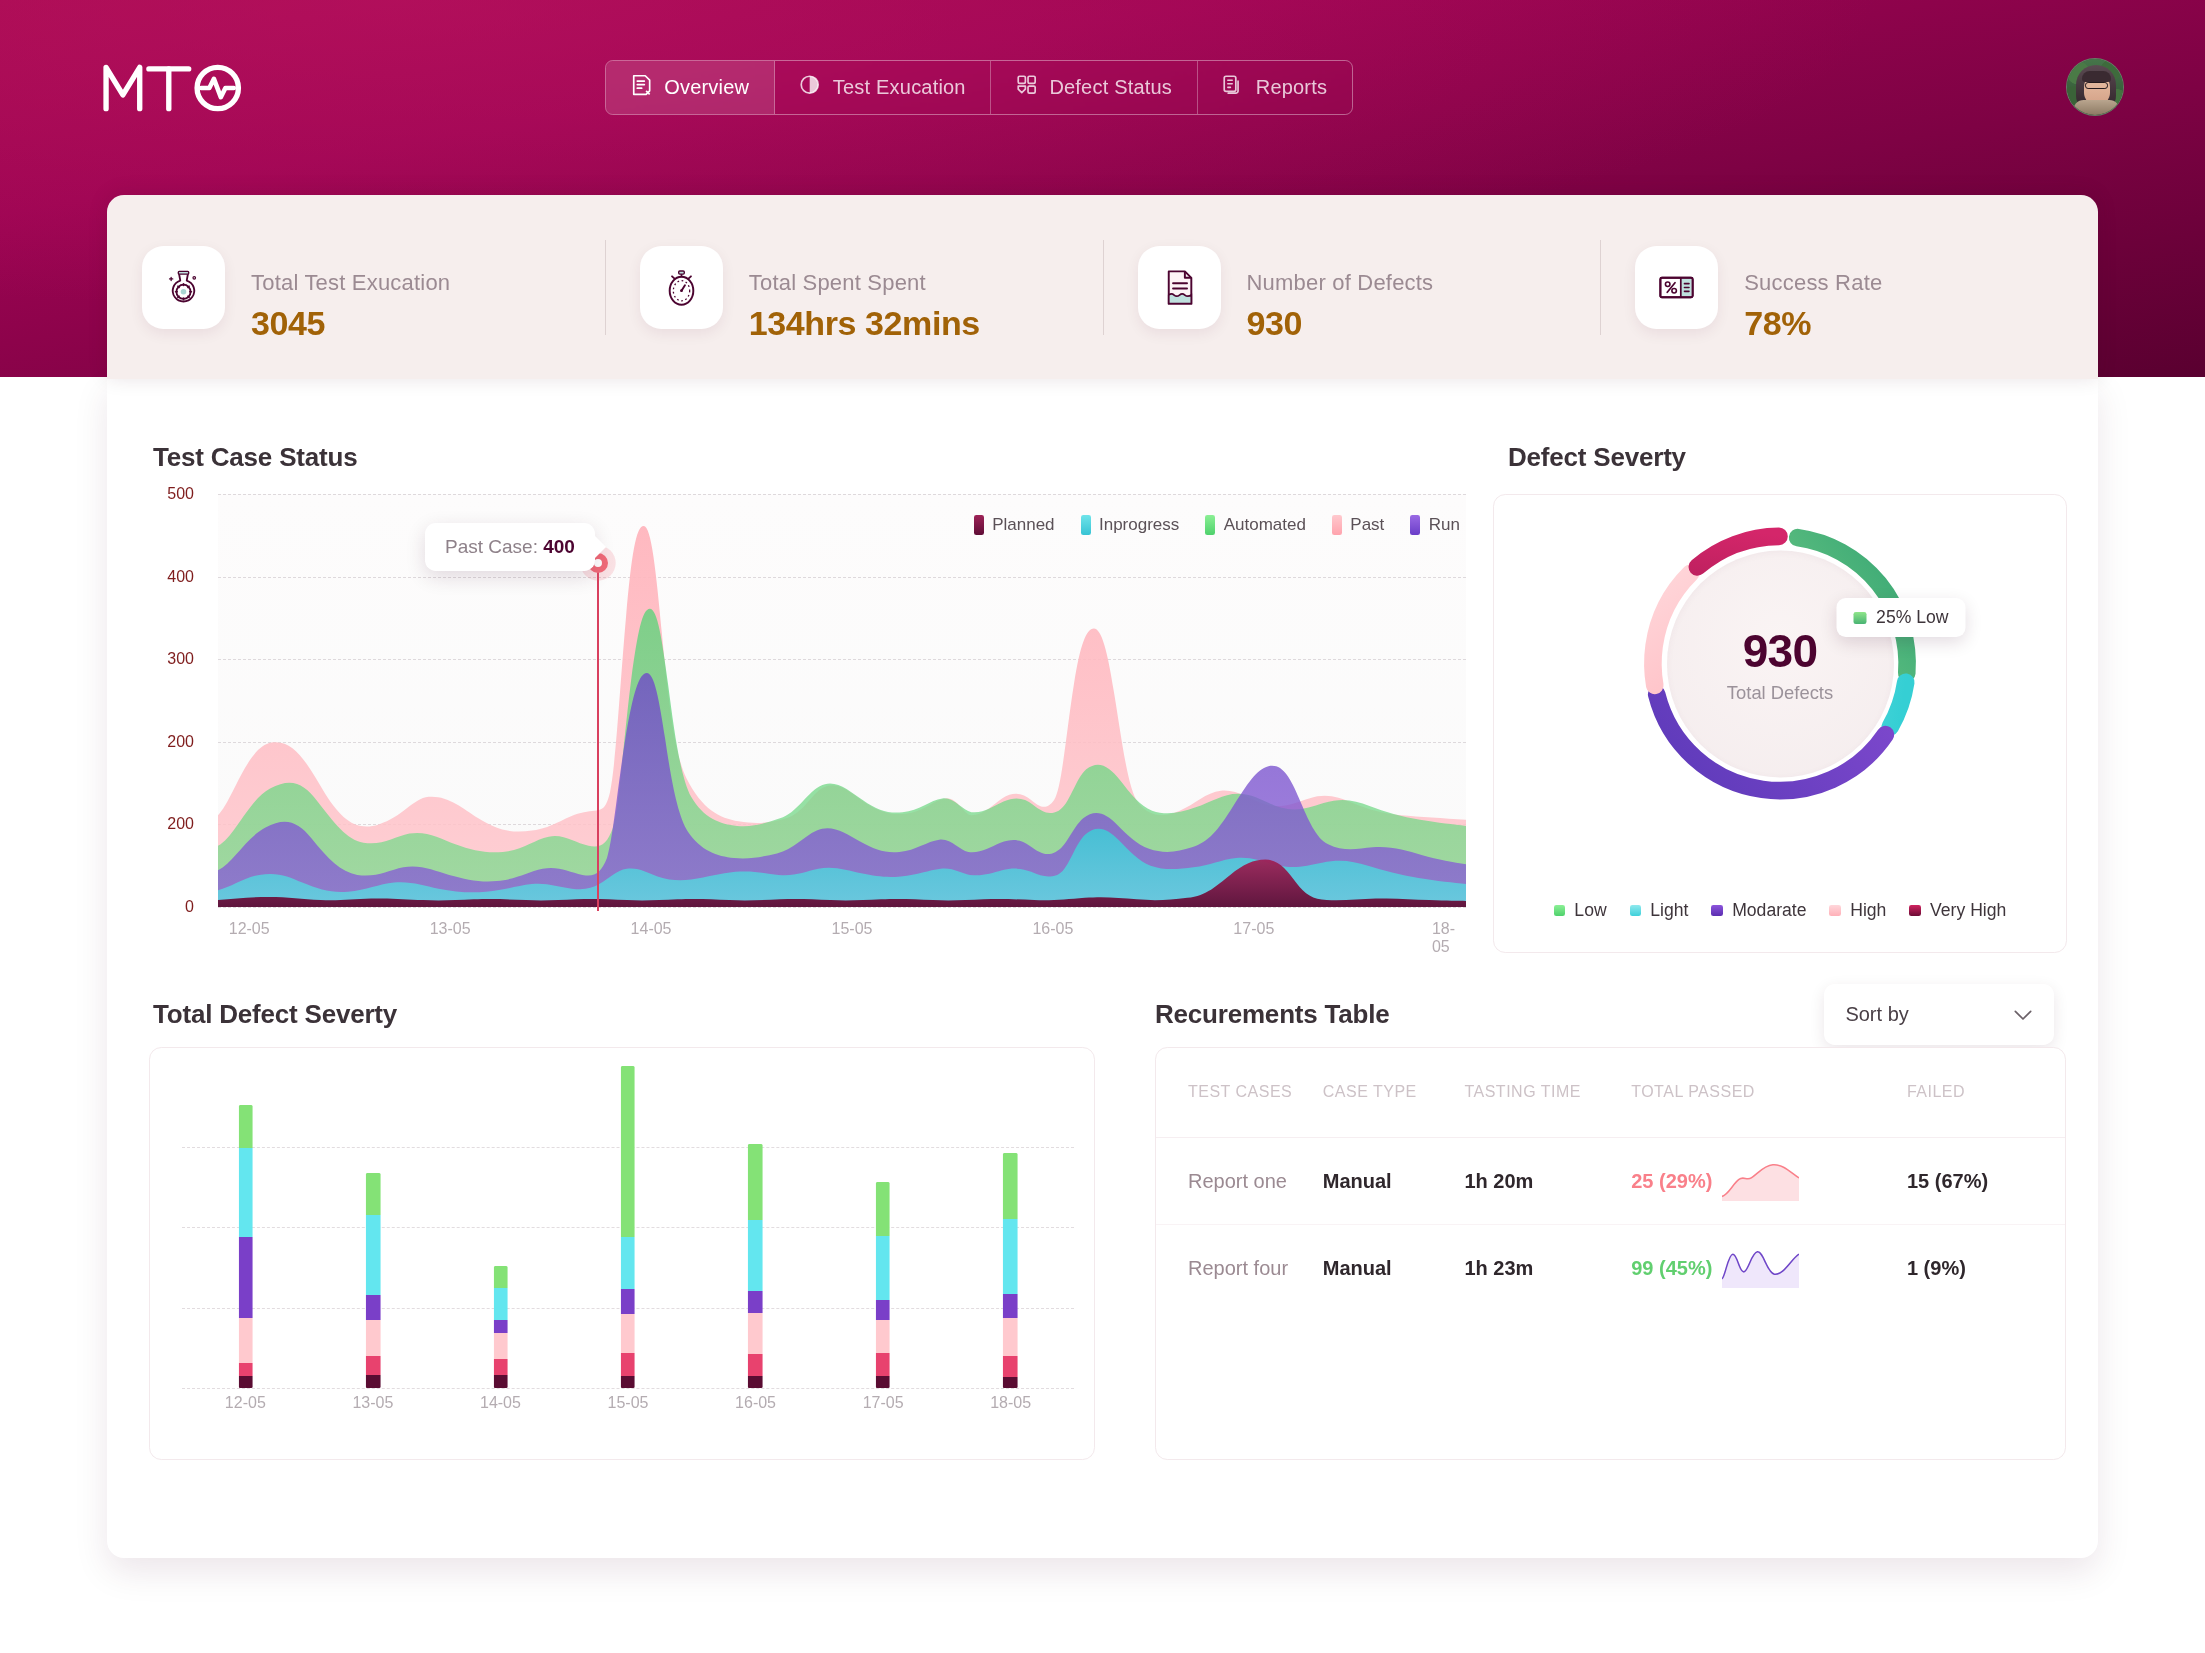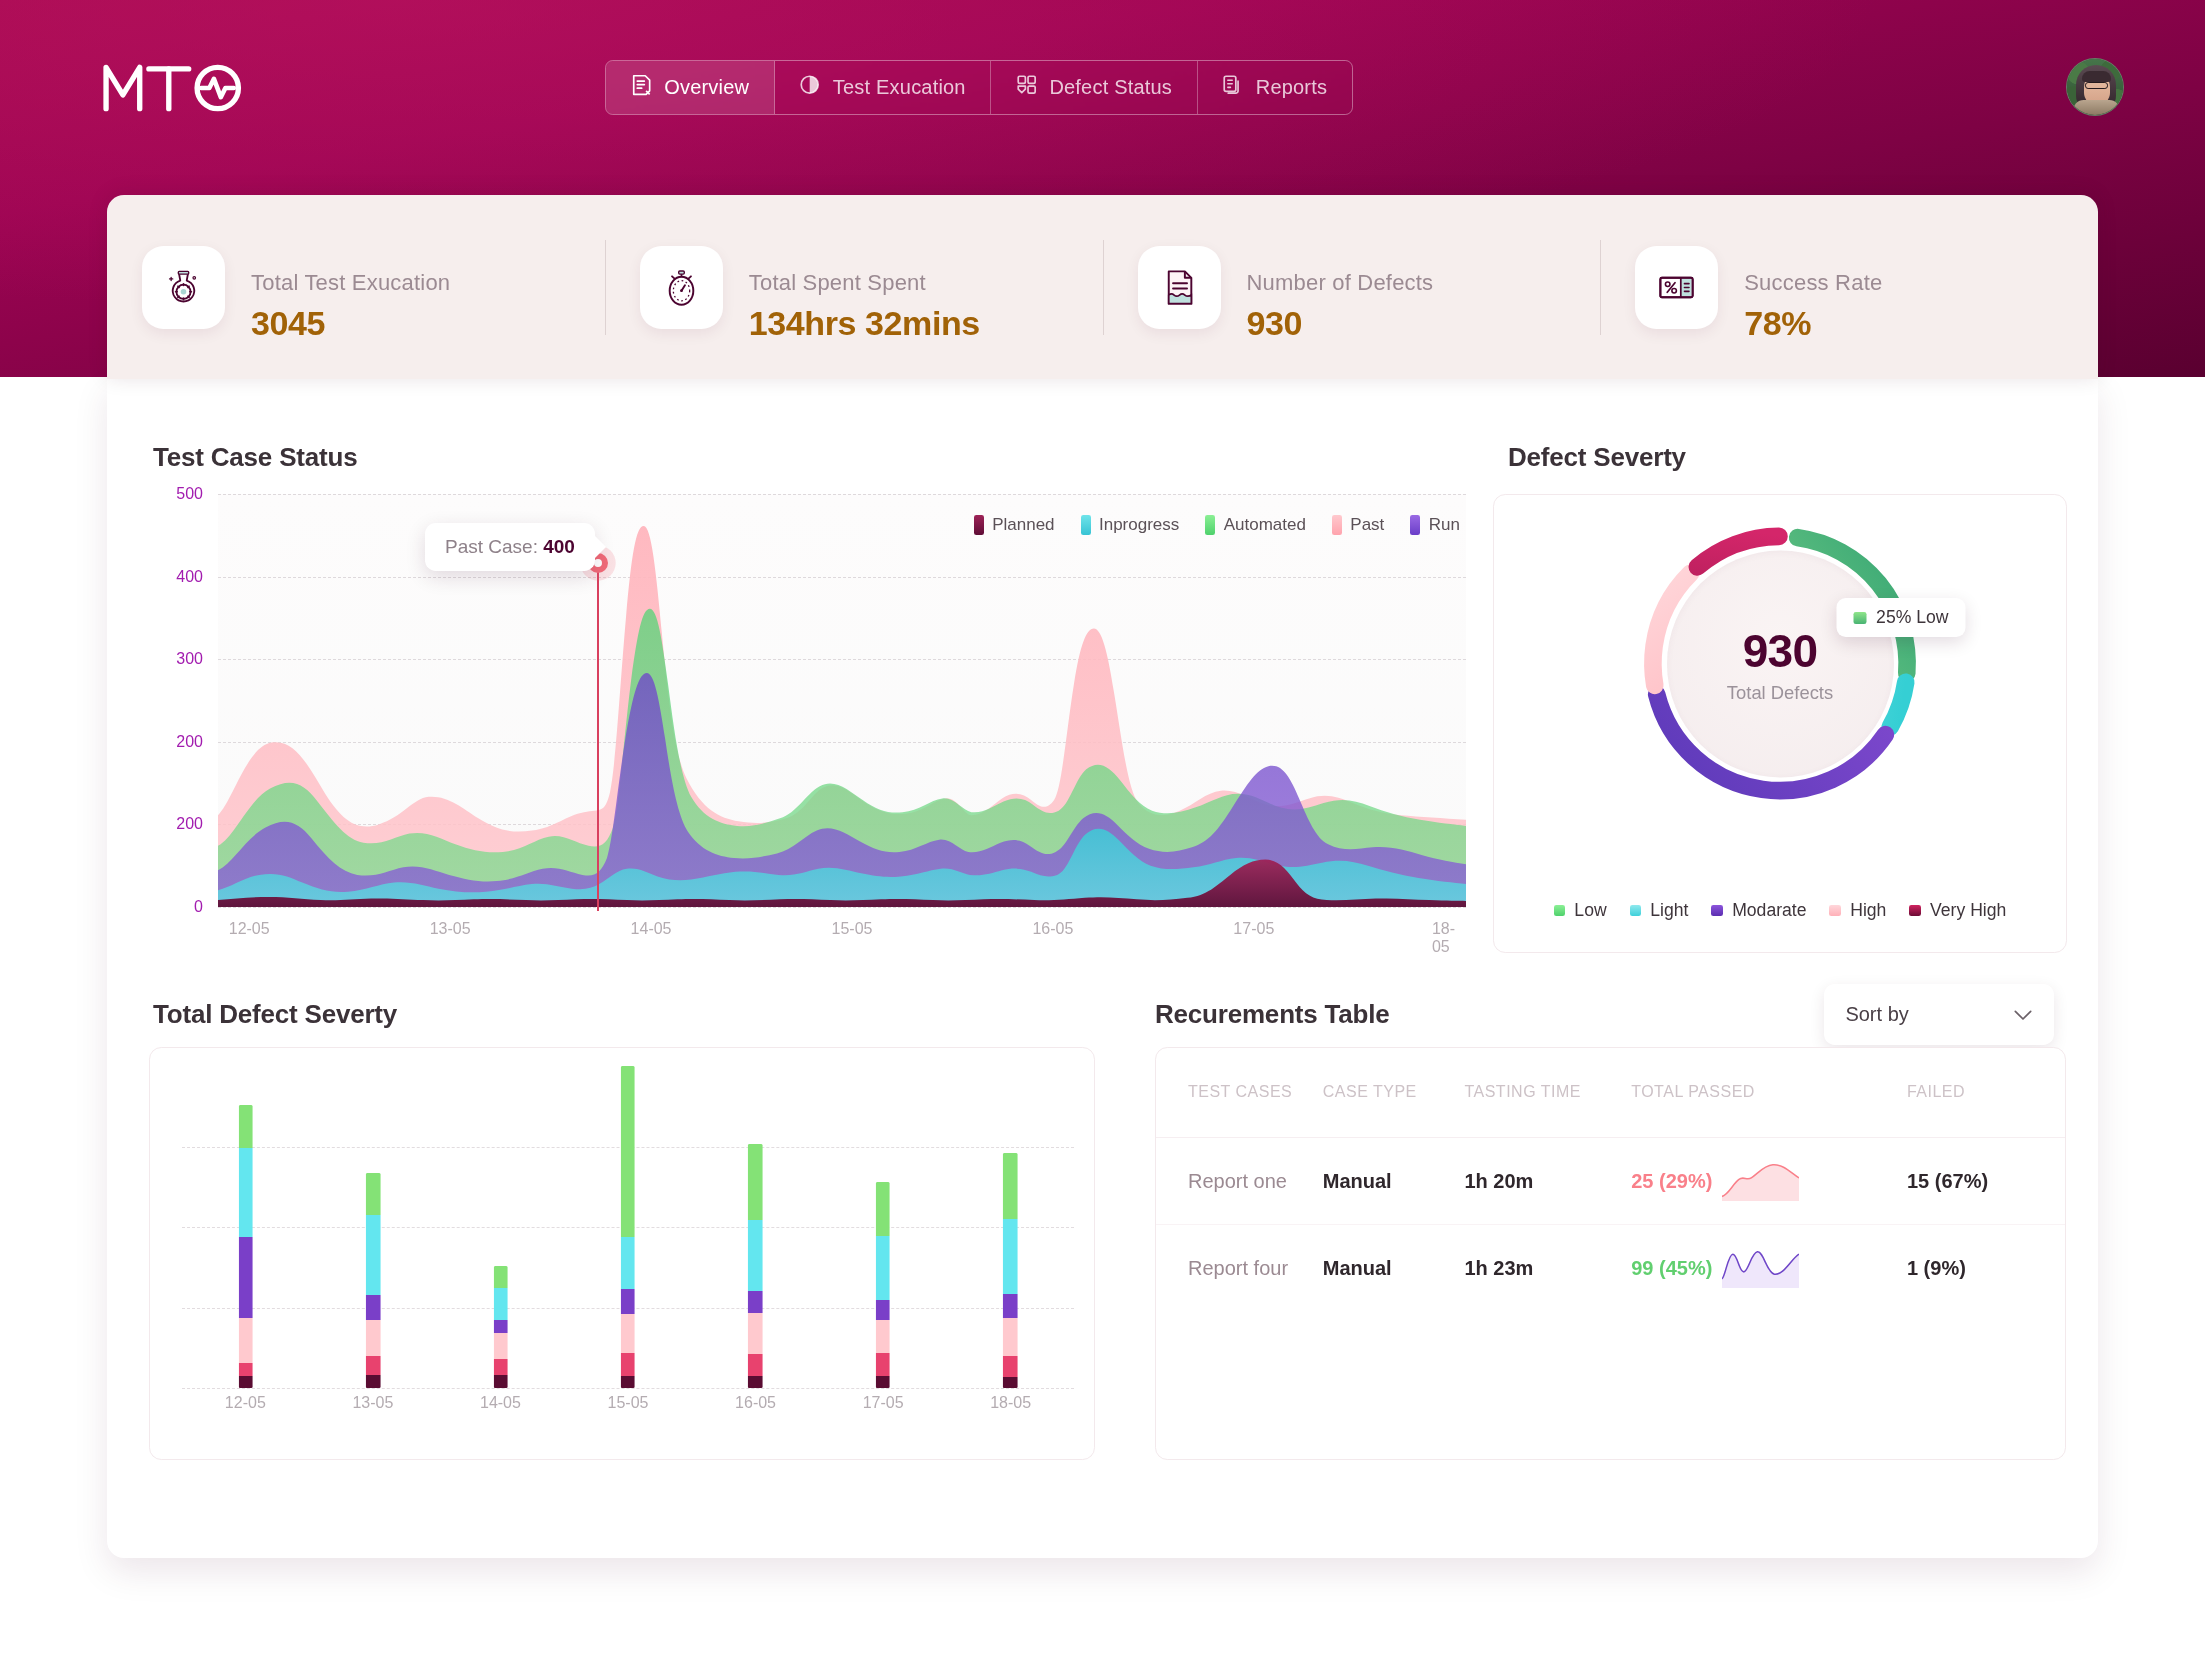--- a/index.html
+++ b/index.html
@@ -131,22 +131,22 @@
   .sec-title {
     font-size: 26px; font-weight: 700; color: #3b3238; letter-spacing: -0.2px;
   }
 
   
   .tcs-title { position: absolute; left: 46px; top: 63px; }
   .tcs-chart { position: absolute; left: 42px; top: 115px; width: 1317px; height: 459px; }
 
   .y-axis { position: absolute; left: 0; top: 0; width: 54px; height: 413px; }
   .y-tick {
-    position: absolute; right: 0; transform: translateY(-50%);
-    font-size: 16px; color: #a21caf; text-align: right;
+    position: absolute; right: 9px; transform: translateY(-50%);
+    font-size: 16px; color: #7f1d1d; text-align: right;
   }
   .plot {
     position: absolute; left: 69px; top: 0; right: 0; height: 413px;
     background: linear-gradient(180deg,#fdfcfc 0%, #fafafa 100%);
   }
   .gridline {
     position: absolute; left: 0; right: 0; height: 0;
     border-top: 1.5px dashed #ded9dc;
   }
   .plot svg { position:absolute; left:0; top:0; width:100%; height:100%; }

